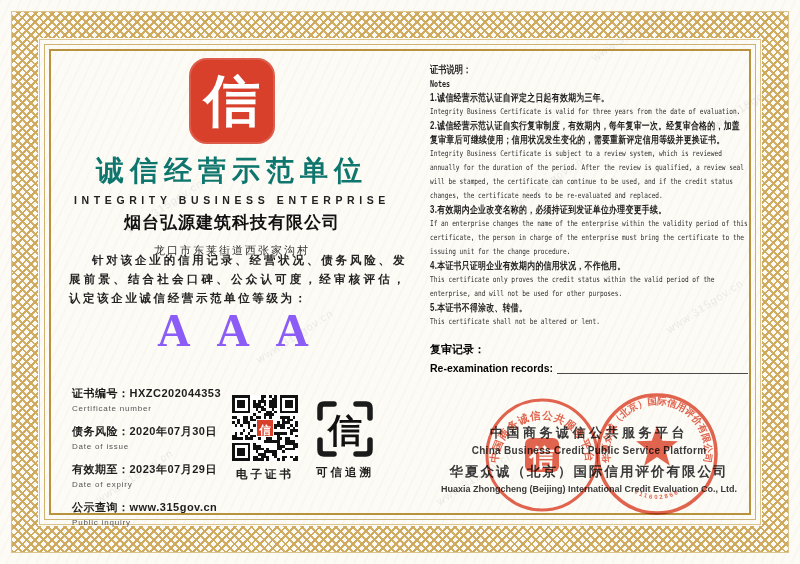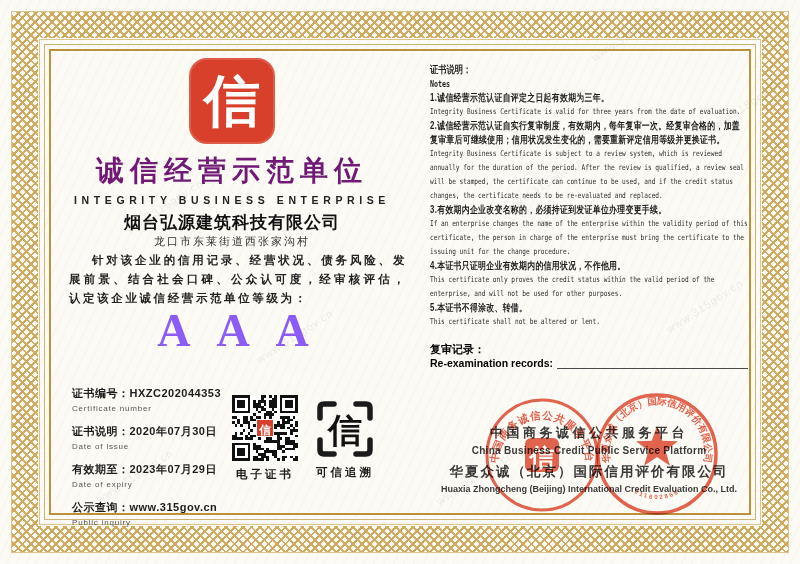--- a/index.html
+++ b/index.html
@@ -18,24 +18,24 @@
   .frame-thin{position:absolute;inset:44px;border:1px solid #cdb273;}
   .frame-thick{position:absolute;inset:49px;border:2px solid #b8923d;}
   
   .wm{position:absolute;font-size:11px;color:rgba(140,140,150,0.55);opacity:0.28;
     transform:rotate(-33deg);letter-spacing:1px;pointer-events:none;white-space:nowrap;}
   
   .left-top{position:absolute;left:64px;top:58px;width:336px;text-align:center;color:#1c1c1c;}
   .logo{width:86px;height:86px;margin:0 auto;background:#d8402b;border-radius:18px;
     color:#fff;font-size:56px;line-height:86px;font-weight:bold;
     font-family:"Liberation Serif", serif;box-shadow:inset 0 0 0 2px rgba(255,255,255,0.15);}
-  .title-zh{margin-top:8px;font-size:28px;font-weight:bold;letter-spacing:6px;color:#701a75;white-space:nowrap;}
+  .title-zh{margin-top:8px;font-size:28px;font-weight:bold;letter-spacing:6px;color:#0f766e;white-space:nowrap;}
   .title-en{margin-top:4px;font-size:10.5px;font-weight:bold;letter-spacing:4.6px;color:#222;white-space:nowrap;}
   .company{margin-top:5px;font-size:17px;font-weight:bold;letter-spacing:1px;color:#111;}
-  .address{font-size:11px;letter-spacing:2px;color:#333;}
+  .address{margin-top:9px;font-size:11px;letter-spacing:2px;color:#333;}
   .statement{position:absolute;left:64px;top:246px;width:338px;font-size:11.5px;line-height:19px;
     letter-spacing:2.6px;color:#222;text-align:justify;text-indent:2em;font-weight:700;margin:5px;}
   .grade{position:absolute;left:64px;top:304px;width:338px;text-align:center;
     font-family:"Liberation Serif", serif;font-weight:bold;font-size:46px;color:#8b5cf6;
     letter-spacing:26px;padding-left:26px;box-sizing:border-box;}
   .fields{position:absolute;left:72px;top:386px;width:160px;}
   .field{margin-bottom:11px;}
   .field .zh{font-size:11px;font-weight:bold;color:#1d1d1d;letter-spacing:0.5px;white-space:nowrap;}
   .field .en{font-size:8px;color:#555;letter-spacing:0.8px;margin-top:3px;}
   .qr-block{position:absolute;left:231px;top:395px;width:68px;text-align:center;}
@@ -45,21 +45,21 @@
   .stamp-label{margin-top:6px;font-size:11.5px;font-weight:bold;letter-spacing:3px;color:#1c1c1c;white-space:nowrap;}
   
   .right-col{position:absolute;left:430px;top:62px;width:318px;color:#1f1f1f;}
   .notes-block{width:404px;transform:scaleX(0.787);transform-origin:top left;}
   .notes-heading-zh{font-size:10.5px;font-weight:bold;line-height:15px;}
   .notes-heading-en{font-family:"DejaVu Sans Mono", monospace;font-size:8.5px;font-weight:bold;line-height:14px;}
   .note-zh{font-size:10px;font-weight:600;line-height:14px;letter-spacing:0.4px;}
   .note-en{font-family:"DejaVu Sans Mono", monospace;font-size:7.8px;line-height:14px;color:#2c2c2c;}
   .review{position:absolute;left:430px;top:342px;width:318px;}
   .review .zh{font-size:11px;font-weight:bold;}
-  .review-row{display:flex;}
+  .review-row{display:flex;margin-top:5px;}
   .review .en{font-size:10.5px;font-weight:bold;white-space:nowrap;}
   .review .rule{flex:1;border-bottom:1.3px solid #4a4a4a;margin-left:4px;height:11px;}
   .issuer{position:absolute;left:428px;top:424px;width:322px;text-align:center;color:#3a3a3a;}
   .issuer .p-zh{font-size:13px;font-weight:bold;letter-spacing:3.5px;white-space:nowrap;}
   .issuer .p-en{font-size:10px;font-weight:bold;margin-top:3px;letter-spacing:0.3px;}
   .issuer .c-zh{font-size:13.5px;font-weight:bold;letter-spacing:2px;margin-top:7px;white-space:nowrap;}
   .issuer .c-en{font-size:9px;font-weight:bold;margin-top:3px;}
   .seal{position:absolute;mix-blend-mode:multiply;opacity:0.85;pointer-events:none;}
   .seal-left{left:483px;top:396px;width:118px;height:118px;}
   .seal-right{left:593px;top:390px;width:128px;height:128px;}
@@ -95,21 +95,21 @@
 
   <p class="statement">针对该企业的信用记录、经营状况、债务风险、发展前景、结合社会口碑、公众认可度，经审核评估，认定该企业诚信经营示范单位等级为：</p>
   <div class="grade">AAA</div>
 
   <div class="fields">
     <div class="field">
       <div class="zh">证书编号：HXZC202044353</div>
       <div class="en">Certificate number</div>
     </div>
     <div class="field">
-      <div class="zh">证书说明：2020年07月30日</div>
+      <div class="zh">债务风险：2020年07月30日</div>
       <div class="en">Date of issue</div>
     </div>
     <div class="field">
       <div class="zh">有效期至：2023年07月29日</div>
       <div class="en">Date of expiry</div>
     </div>
     <div class="field">
       <div class="zh">公示查询：www.315gov.cn</div>
       <div class="en">Public inquiry</div>
     </div>

